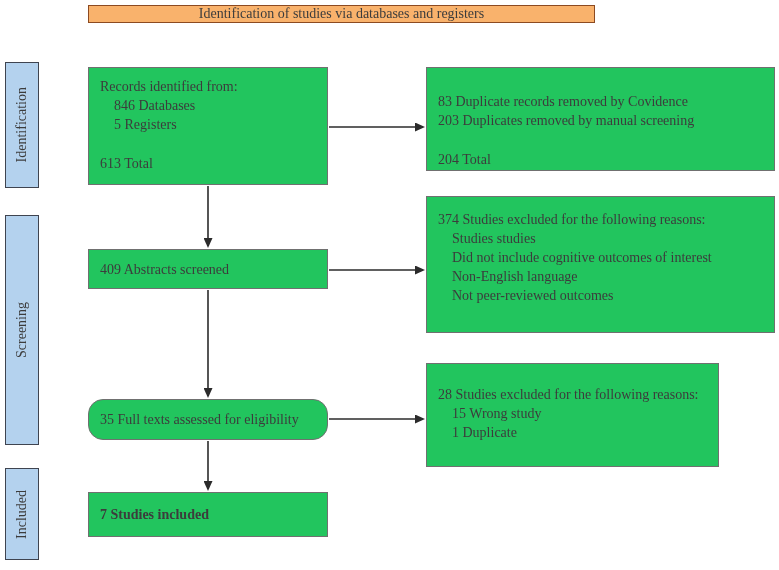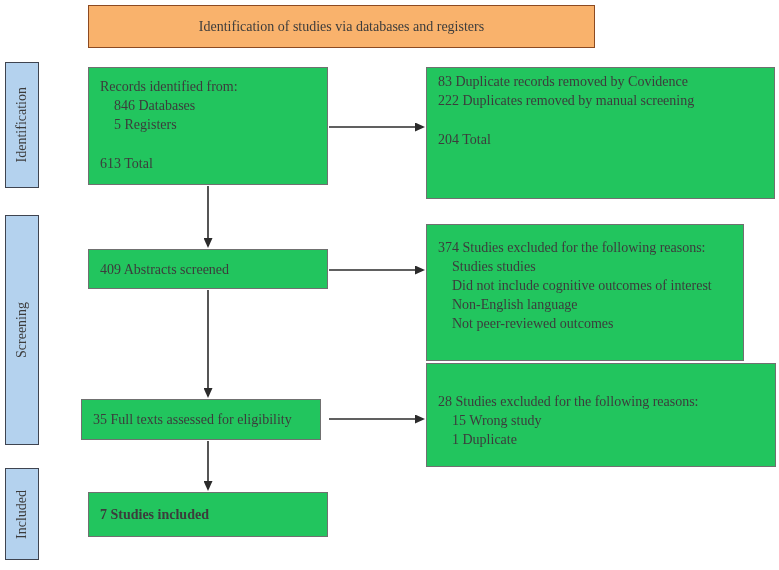--- a/index.html
+++ b/index.html
@@ -19,21 +19,21 @@
     width: 779px;
     height: 570px;
     background: var(--background);
     font-family: "Liberation Serif", "DejaVu Serif", serif;
     color: var(--text);
     font-size: 14px;
     overflow: hidden;
   }
   .banner {
     position: absolute;
-    left: 88px; top: 5px; width: 507px; height: 43px;
+    left: 88px; top: 5px; width: 507px; height: 18px;
     background: var(--banner-fill);
     border: 1.5px solid var(--banner-border);
     display: flex; align-items: center; justify-content: center;
   }
   .stage {
     position: absolute;
     left: 5px; width: 34px;
     background: var(--stage-fill);
     border: 1.5px solid var(--stage-border);
     display: flex; align-items: center; justify-content: center;
@@ -51,25 +51,25 @@
     background: #22c55e;
     border: 1px solid var(--box-border);
     line-height: 19px;
   }
   .pad   { padding: 9px 11px; }
   .vcent { display: flex; align-items: center; padding-left: 11px; padding-right: 24px; }
   .indent { padding-left: 14px; }
   .spacer-sm { height: 20px; }
   #box-records   { left: 88px; top: 67px;  width: 240px; height: 118px; }
   #box-abstracts { left: 88px; top: 249px; width: 240px; height: 40px; }
-  #box-fulltexts { left: 81px; top: 399px; width: 240px; height: 41px; }
+  #box-fulltexts { left: 88px; top: 399px; width: 240px; height: 41px; border-radius: 15px; }
   #box-included  { left: 88px; top: 492px; width: 240px; height: 45px; font-weight: bold; }
-  #box-duplicates         { left: 426px; top: 67px;  width: 349px; height: 132px; padding-top: 4px; }
-  #box-excluded-screening { left: 426px; top: 224px; width: 318px; height: 137px; padding-top: 13px; }
-  #box-excluded-fulltext  { left: 426px; top: 363px; width: 350px; height: 104px; padding-top: 28px; }
+  #box-duplicates         { left: 426px; top: 67px;  width: 349px; height: 104px; padding-top: 24px; }
+  #box-excluded-screening { left: 426px; top: 196px; width: 349px; height: 137px; padding-top: 13px; }
+  #box-excluded-fulltext  { left: 426px; top: 363px; width: 293px; height: 104px; padding-top: 21px; }
   #arrows {
     position: absolute;
     left: 0; top: 0;
     pointer-events: none;
   }
 </style>
 </head>
 <body>
 
 <div id="canvas">
@@ -103,21 +103,21 @@
   <div class="node vcent" id="box-fulltexts">
     <span>35 Full texts assessed for eligibility</span>
   </div>
 
   <div class="node vcent" id="box-included">
     <span>7 Studies included</span>
   </div>
 
   <div class="node pad" id="box-duplicates">
     <div>83 Duplicate records removed by Covidence</div>
-    <div>222 Duplicates removed by manual screening</div>
+    <div>203 Duplicates removed by manual screening</div>
     <div class="spacer-sm"></div>
     <div>204 Total</div>
   </div>
 
   <div class="node pad" id="box-excluded-screening">
     <div>374 Studies excluded for the following reasons:</div>
     <div class="indent">Studies studies</div>
     <div class="indent">Did not include cognitive outcomes of interest</div>
     <div class="indent">Non-English language</div>
     <div class="indent">Not peer-reviewed outcomes</div>

